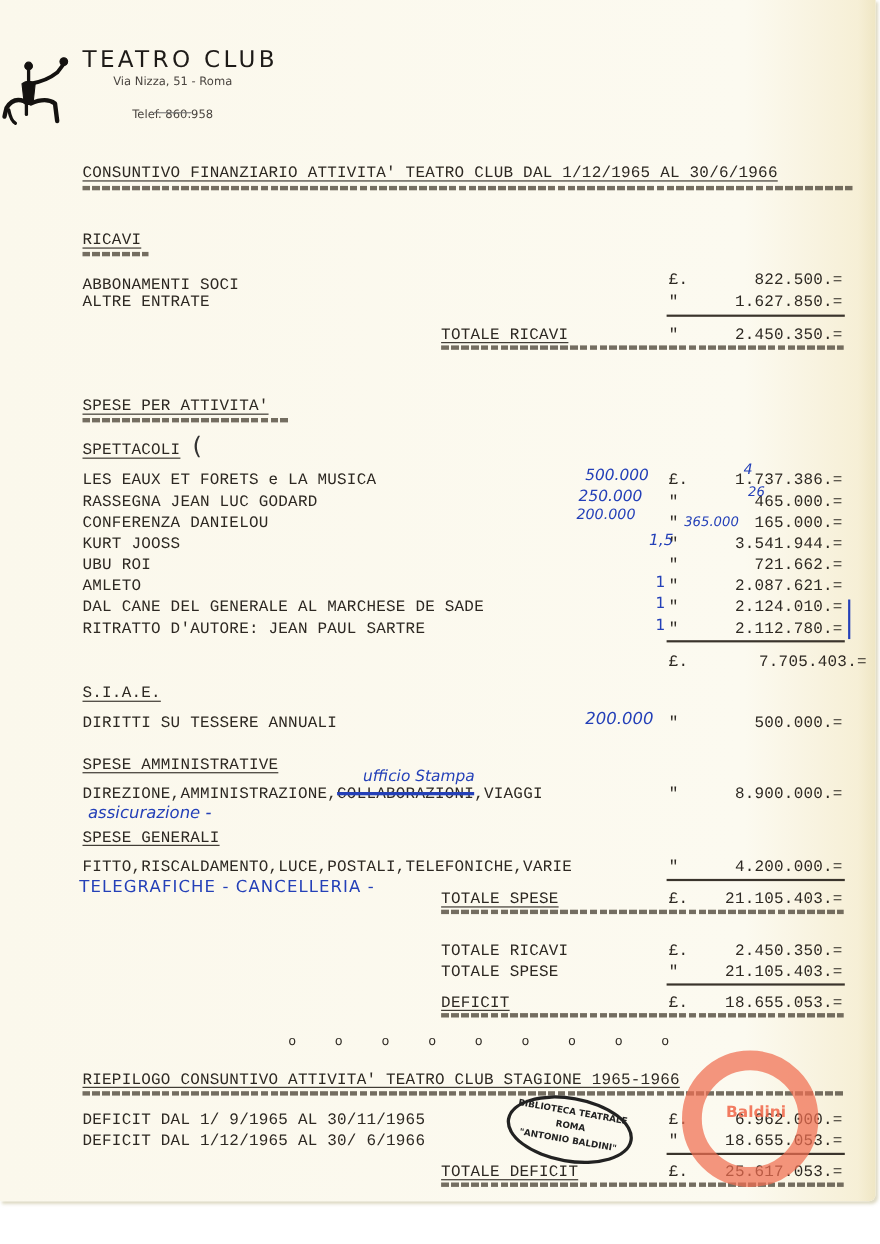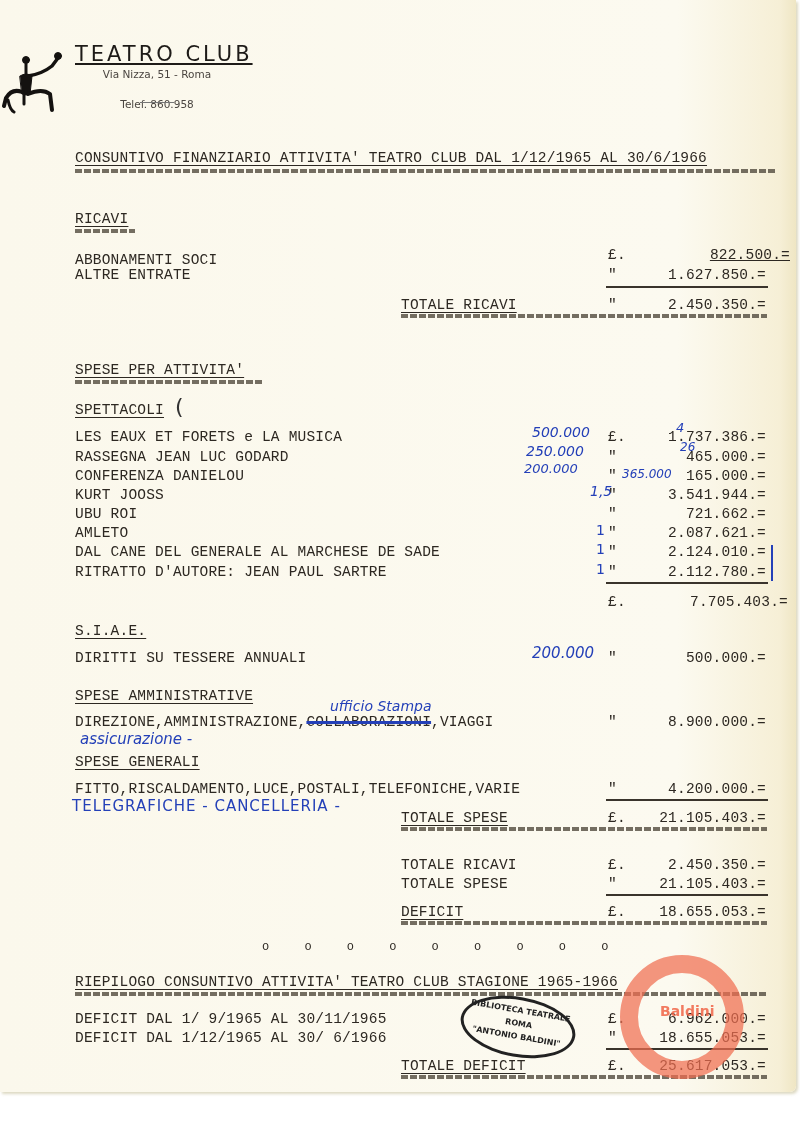--- a/index.html
+++ b/index.html
@@ -63,34 +63,34 @@
     <circle cx="56" cy="8" r="3.5"></circle>
     <path d="M24 16 L24 26" stroke-width="3" fill="none"></path>
     <path d="M26 28 Q40 26 50 18 L56 10" stroke-width="3.5" fill="none"></path>
     <path d="M18 28 Q24 24 30 28 L28 46 Q24 48 20 46 Z"></path>
     <path d="M20 44 Q10 40 4 50 L2 58" stroke-width="4" fill="none"></path>
     <path d="M6 52 Q8 62 12 64" stroke-width="3" fill="none"></path>
     <path d="M26 46 Q40 40 48 46 L50 62" stroke-width="4" fill="none"></path>
     <path d="M22 46 L22 56" stroke-width="3" fill="none"></path>
   </g>
 </svg>
-<div class="abs brand-title" style="left:75px;top:42px;text-decoration:underline;">TEATRO CLUB</div>
+<div class="abs brand-title" style="left:75px;top:42px;">TEATRO CLUB</div>
 <div class="abs brand-sub" style="left:92px;top:68px;width:130px;">Via Nizza, 51 - Roma</div>
 <div class="abs brand-sub" style="left:92px;top:82px;width:130px;margin-top:16px;">Telef. 860.958</div>
 <div class="abs" style="left:140px;top:102px;width:34px;height:1px;background:#777;"></div>
 
 <div class="abs tw ul" style="left:75px;top:150px;">CONSUNTIVO FINANZIARIO ATTIVITA' TEATRO CLUB DAL 1/12/1965 AL 30/6/1966</div>
 <div class="hatch" style="left:75px;top:169px;width:700px;"></div>
 
 <div class="abs tw ul" style="left:75px;top:211px;">RICAVI</div>
 <div class="hatch" style="left:75px;top:229px;width:60px;"></div>
 
 <div class="abs tw" style="left:75px;top:252px;">ABBONAMENTI SOCI</div>
 <div class="abs tw cur" style="left:608px;top:247px;">£.</div>
-<div class="abs tw num" style="left:664px;top:247px;width:126px;text-decoration:underline;">822.500.=</div>
+<div class="abs tw num" style="left:640px;top:247px;width:126px;">822.500.=</div>
 
 <div class="abs tw" style="left:75px;top:267px;">ALTRE ENTRATE</div>
 <div class="abs tw cur" style="left:608px;top:267px;">"</div>
 <div class="abs tw num" style="left:640px;top:267px;width:126px;">1.627.850.=</div>
 <div class="rule" style="left:606px;top:286px;width:162px;"></div>
 
 <div class="abs tw ul" style="left:401px;top:297px;">TOTALE RICAVI</div>
 <div class="abs tw cur" style="left:608px;top:297px;">"</div>
 <div class="abs tw num" style="left:640px;top:297px;width:126px;">2.450.350.=</div>
 <div class="hatch" style="left:401px;top:314px;width:366px;"></div>

